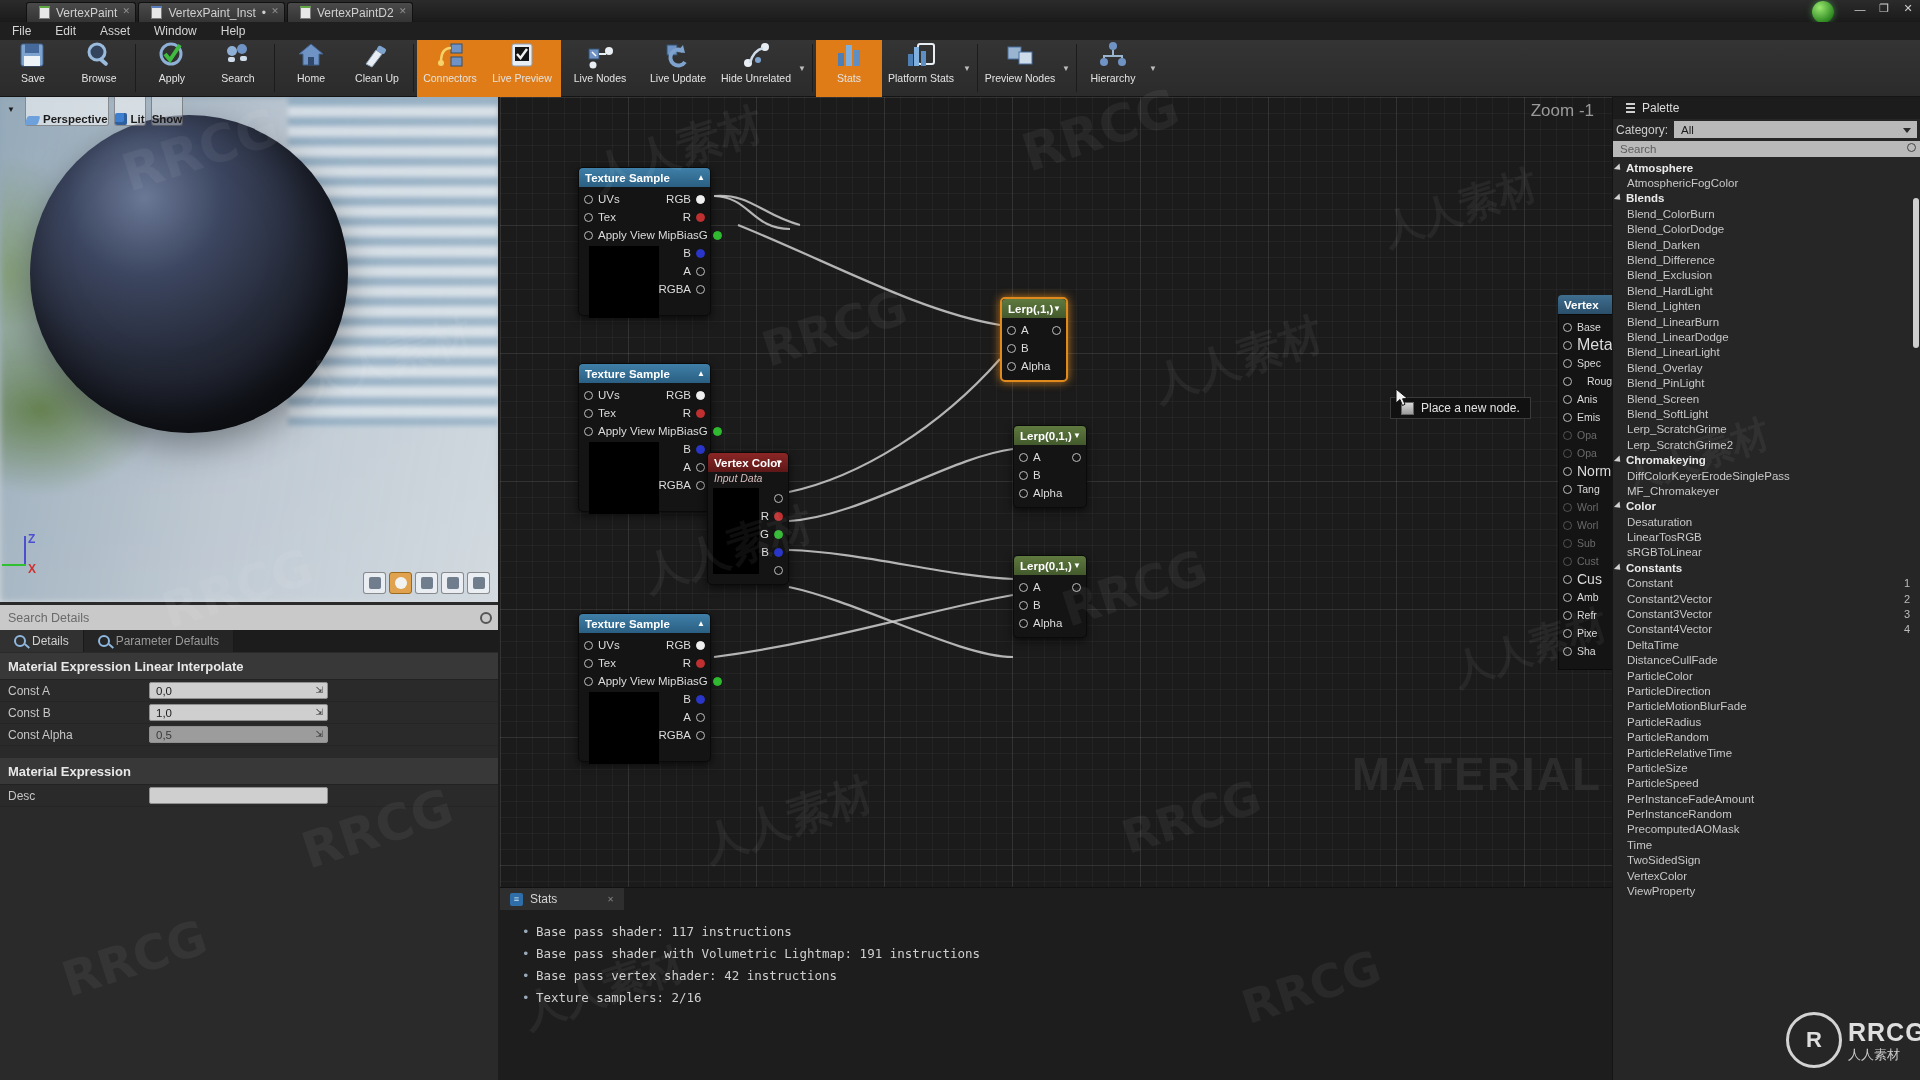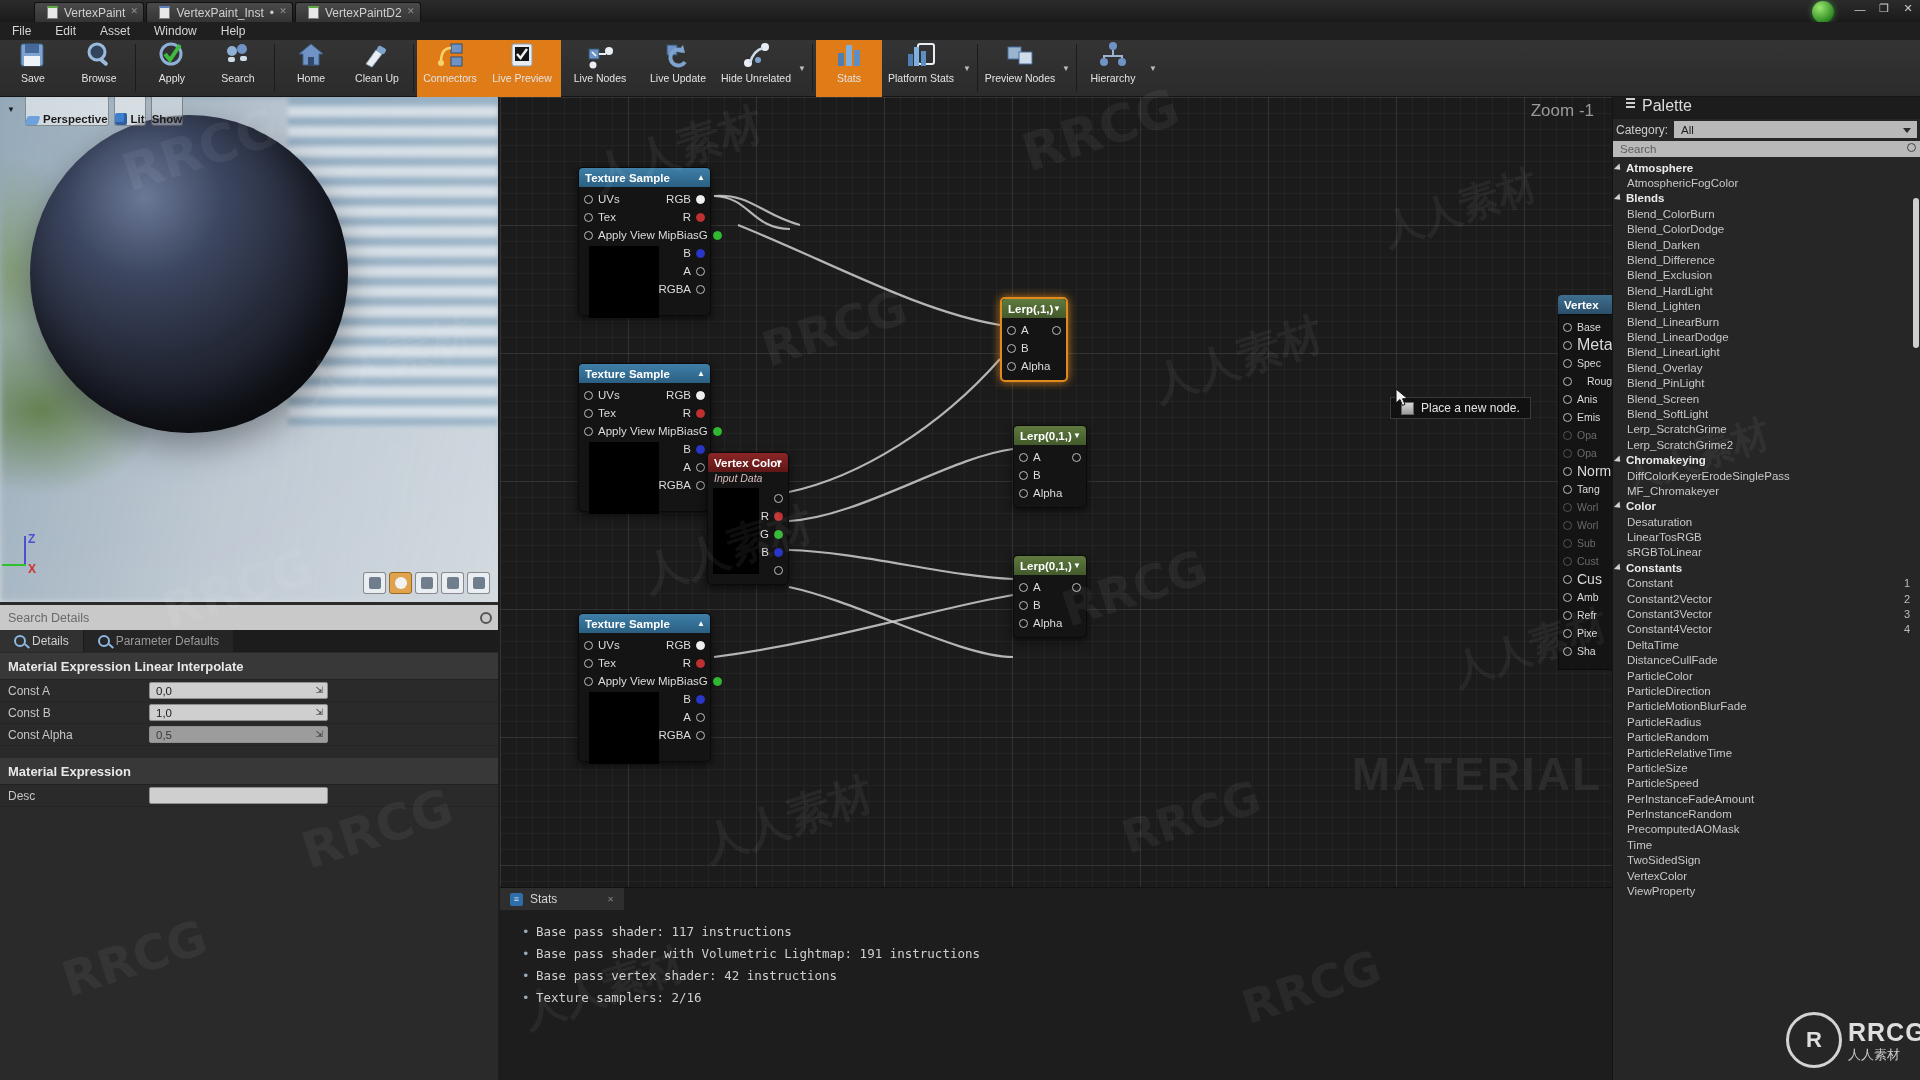--- a/index.html
+++ b/index.html
@@ -6,21 +6,21 @@
   html,body { width:1920px; height:1080px; overflow:hidden;
     background:#1d1d1d; font-family:"Liberation Sans", sans-serif; color:#d8d8d8; }
 
   
   #tabbar { position:absolute; left:0; top:0; width:1920px; height:22px;
     background:linear-gradient(#2b2b2b,#1a1a1a); display:flex; align-items:flex-end; }
   .tabchip { height:20px; display:flex; align-items:center; gap:6px; padding:0 18px 0 12px;
     font-size:12px; color:#cfcfcf; background:linear-gradient(#4a4a4a,#343434);
     border:1px solid #111; border-bottom:none; border-radius:3px 3px 0 0; margin-right:2px;
     position:relative; }
-  .tabchip.first { margin-left:34px; }
+  .tabchip.first { margin-left:26px; }
   .tabchip .tdoc { width:11px; height:13px; background:#e8e8e8; border:1px solid #7d7d7d;
     border-top:2px solid #7fb04f; display:block; }
   .tabchip .tdoc.blue { border-top-color:#5a7fbf; }
   .tabchip .tdoc.grn { border-top-color:#60a842; }
   .tabchip .tclose { position:absolute; right:4px; top:4px; width:10px; height:10px;
     opacity:.55; font-size:9px; line-height:9px; text-align:center; }
   #winbtns { position:absolute; right:4px; top:2px; display:flex; gap:8px; align-items:center;
     font-size:11px; color:#cfcfcf; }
   #winbtns span { width:16px; text-align:center; }
   #greenorb { position:absolute; right:86px; top:1px; width:22px; height:22px; border-radius:50%;
@@ -163,22 +163,22 @@
   #statstab .sico { width:13px; height:13px; background:#2f6ea8; border-radius:2px; color:#cfe4f5;
     font-size:9px; display:flex; align-items:center; justify-content:center; }
   #statslist { padding:14px 0 0 22px; font-family:"DejaVu Sans Mono", monospace; font-size:12.5px;
     color:#cfcfcf; }
   #statslist li { list-style:none; margin-bottom:7px; position:relative; padding-left:14px; }
   #statslist li:before { content:"•"; position:absolute; left:0; color:#9aa9b8; }
 
   
   #palette { position:absolute; left:1612px; top:97px; width:308px; height:983px; background:#262626;
     border-left:1px solid #141414; }
-  #palhead { height:22px; display:flex; align-items:flex-start; gap:7px; padding:0 9px; background:#1c1c1c;
-    font-size:16px; color:#dcdcdc; }
+  #palhead { height:22px; display:flex; align-items:center; gap:7px; padding:0 9px; background:#1c1c1c;
+    font-size:12px; color:#dcdcdc; }
   #palhead .plist { width:13px; height:12px; position:relative; }
   #palhead .plist i { position:absolute; left:4px; width:9px; height:2px; background:#cfcfcf; }
   #palhead .plist i:nth-child(1){top:1px} #palhead .plist i:nth-child(2){top:5px}
   #palhead .plist i:nth-child(3){top:9px}
   #palcat { height:21px; display:flex; align-items:center; gap:6px; padding:0 3px; font-size:12px;
     color:#cdcdcd; }
   #palcat .cval { flex:1; height:17px; background:#b9b9b9; color:#1c1c1c; font-size:11.5px;
     display:flex; align-items:center; padding:0 7px; position:relative; }
   #palcat .cval:after{content:"";position:absolute;right:6px;top:7px;border-left:4px solid transparent;
     border-right:4px solid transparent;border-top:5px solid #2a2a2a;}

